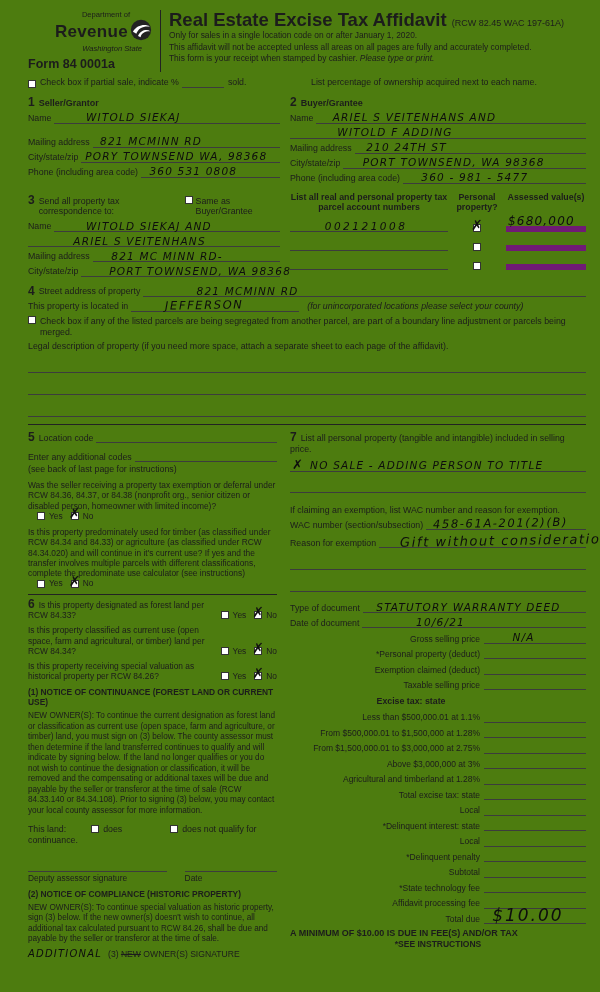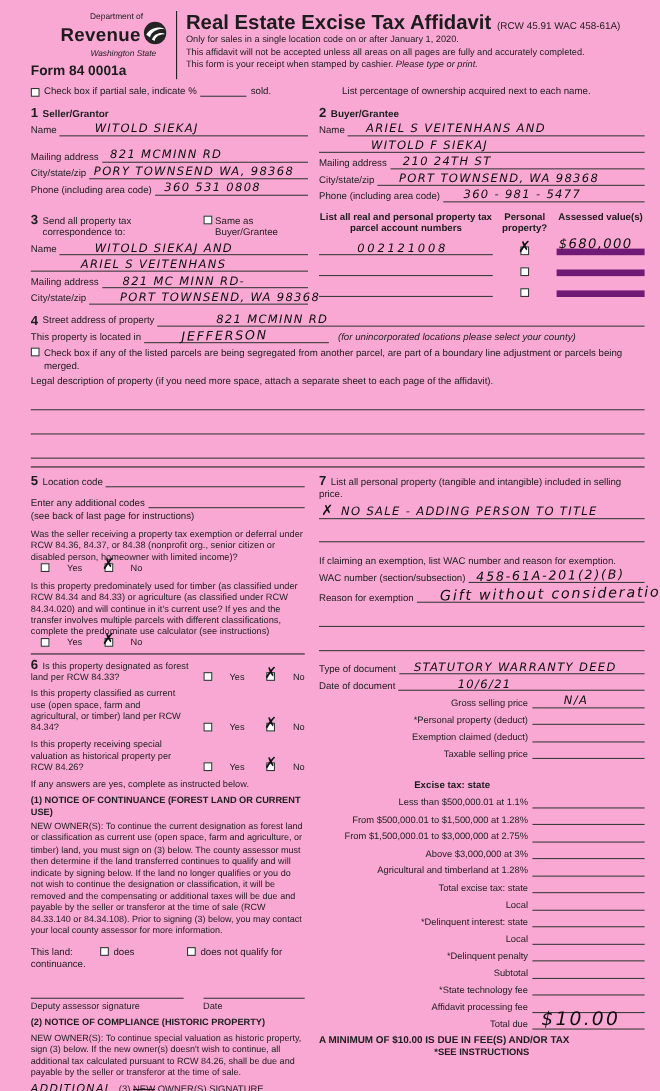--- a/index.html
+++ b/index.html
@@ -1,34 +1,34 @@
 <!DOCTYPE html>
 <html><head>
 <meta charset="utf-8">
 <style>
   *{box-sizing:border-box;margin:0;padding:0}
   html,body{background:#fff}
-  .page{width:600px;height:992px;background:#f9a8d4;color:#1c1c1c;
+  .page{width:600px;height:992px;background:#4d7c0f;color:#1c1c1c;
     font-family:"Liberation Sans",sans-serif;font-size:8.8px;line-height:1.22;
     padding:10px 14px 0 28px;position:relative;overflow:hidden}
   .b{font-weight:normal}
   .i{font-style:italic}
   .secnum{font-weight:bold;font-size:12px;margin-right:4px;line-height:1}
   .row{display:flex;align-items:flex-end;margin-top:4px}
   .lbl{white-space:nowrap;flex:none;margin-right:3px}
   .ln{flex:1;border-bottom:1px solid #3c3c3c;min-height:11px;position:relative}
   .hw{font-family:"DejaVu Sans",sans-serif;font-style:italic;letter-spacing:1.2px;
       color:#0d0d0d;white-space:nowrap;font-size:10.5px;line-height:1}
   .ln>.hw{position:absolute;bottom:0;left:14%}
   .hw2{letter-spacing:1.6px;transform:rotate(-1deg);font-size:11.5px}
   .cb{position:relative;width:8px;height:8px;border:1px solid #333;display:inline-block;
       flex:none;background:#fff;vertical-align:-1px}
   .cb .xm{position:absolute;left:-3px;top:-7px;font-size:14px;font-weight:bold;
       font-family:"DejaVu Sans",sans-serif;color:#111;line-height:1;font-style:italic}
-  .yn{display:inline-flex;align-items:center;gap:16px;white-space:nowrap;margin-left:5px;flex:none}
+  .yn{display:inline-flex;align-items:center;gap:4px;white-space:nowrap;margin-left:5px;flex:none}
   .yn .cb{margin-left:4px}
   
   .hd{display:flex;align-items:stretch}
   .hd-left{flex:0 0 132px;text-align:right;padding-right:8px}
   .hd-left .dep{font-size:7.6px;margin-right:22px}
   .hd-left .rev{font-size:17px;font-weight:bold;letter-spacing:.3px;display:flex;
       justify-content:flex-end;align-items:center;gap:2px;line-height:1}
   .hd-left .wa{font-size:7.6px;font-style:italic;margin-right:10px}
   .hd-left .fno{font-size:12.5px;font-weight:bold;margin-top:3px;text-align:left}
   .hd-right{border-left:1.5px solid #222;padding-left:8px;flex:1}
@@ -60,21 +60,21 @@
   .q{margin-top:5px;font-size:8.4px}
   .q6{display:flex;align-items:flex-end;margin-top:5px;font-size:8.4px}
   .q6 .qt{flex:1;padding-right:4px}
   .para{font-size:8.2px;margin-top:4px;line-height:1.28}
   .ntitle{font-weight:bold;font-size:8.4px;margin-top:5px}
   
   .taxrow{display:flex;align-items:flex-end;margin-top:4.5px}
   .taxrow .tl{flex:1;text-align:right;padding-right:4px;white-space:nowrap;font-size:8.5px}
   .taxrow .tv{flex:0 0 102px;border-bottom:1px solid #3c3c3c;min-height:11px;position:relative}
   .taxrow .tv .hw{position:absolute;bottom:0;left:28%}
-  .taxhdr{text-align:center;font-weight:bold;margin-top:18px;padding-right:54px}
+  .taxhdr{text-align:center;font-weight:bold;margin-top:6px;padding-right:54px}
   .totaldue .tv .hw{font-size:17px;letter-spacing:2px;left:8%;bottom:-1px}
   .minnote{text-align:left;font-weight:bold;font-size:9px;margin-top:4px}
   .seenote{text-align:center;font-weight:bold;font-size:8.5px}
   
   .sig2col{display:flex;gap:18px;margin-top:10px}
   .sig2col .sc{flex:1}
   .sigline{border-bottom:1px solid #3c3c3c;min-height:13px;position:relative;overflow:visible}
   .siglbl{font-size:8.4px;margin-top:1px}
   .strike{text-decoration:line-through}
   .hwadd{margin-right:6px;font-size:10px}
@@ -97,21 +97,21 @@
               <path d="M9.5 20 C12.5 13 20 11.5 24 14.5 C18.5 14.2 13.5 16.5 12.5 21.5 Z" fill="#fff"></path>
             </svg>
         </span>
       </div>
       <div class="wa">Washington State</div>
       <div class="fno">Form 84 0001a</div>
     </div>
     <div class="hd-right">
       <div class="hd-title">
         <span>Real Estate Excise Tax Affidavit</span>
-        <span class="ref">(RCW 45.91 WAC 458-61A)</span>
+        <span class="ref">(RCW 82.45 WAC 197-61A)</span>
       </div>
       <div class="hd-sub">Only for sales in a single location code on or after January 1, 2020.</div>
       <div class="hd-sub">This affidavit will not be accepted unless all areas on all pages are fully and accurately completed.</div>
       <div class="hd-sub"><span>This form is your receipt when stamped by cashier. </span><span class="i">Please type or print.</span></div>
     </div>
   </div>
 
   <div class="row" style="margin-top:5px">
     <span class="cb"></span>
     <span class="lbl" style="margin-left:4px">Check box if partial sale, indicate %</span>
@@ -158,21 +158,21 @@
           <span class="t">Buyer/Grantee</span>
         </div>
       <div class="row">
           <span class="lbl">Name</span>
           <span class="ln">
             <span class="hw" style="left:6%">ARIEL S VEITENHANS AND</span>
           </span>
         </div>
       <div class="row">
           <span class="ln">
-            <span class="hw" style="left:16%">WITOLD F SIEKAJ</span>
+            <span class="hw" style="left:16%">WITOLD F ADDING</span>
           </span>
         </div>
       <div class="row">
           <span class="lbl">Mailing address</span>
           <span class="ln">
             <span class="hw" style="left:5%">210 24TH ST</span>
           </span>
         </div>
       <div class="row">
           <span class="lbl">City/state/zip</span>
@@ -358,21 +358,20 @@
         <span class="yn">
             <span class="cb"></span>
             <span>Yes</span>
             <span class="cb">
               <span class="xm">✗</span>
             </span>
             <span>No</span>
           </span>
       </div>
 
-      <div class="q">If any answers are yes, complete as instructed below.</div>
 
       <div class="ntitle">(1) NOTICE OF CONTINUANCE (FOREST LAND OR CURRENT USE)</div>
       <div class="para"><span>NEW OWNER(S): To continue the current designation as forest land or classification as current use (open space, farm and agriculture, or timber) land, </span><span class="b">you must sign on (3) below</span><span>. The county assessor must then determine if the land transferred continues to qualify and will indicate by signing below. If the land no longer qualifies or you do not wish to continue the designation or classification, it will be removed and the compensating or additional taxes will be due and payable by the seller or transferor at the time of sale (RCW 84.33.140 or 84.34.108). Prior to signing (3) below, you may contact your local county assessor for more information.</span></div>
 
       <div class="row" style="margin-top:8px;align-items:center">
         <span class="lbl">This land:</span>
         <span class="cb" style="margin-left:22px"></span>
         <span style="margin-left:4px">does</span>
         <span class="cb" style="margin-left:48px"></span>
         <span style="margin-left:4px">does not qualify for</span>

